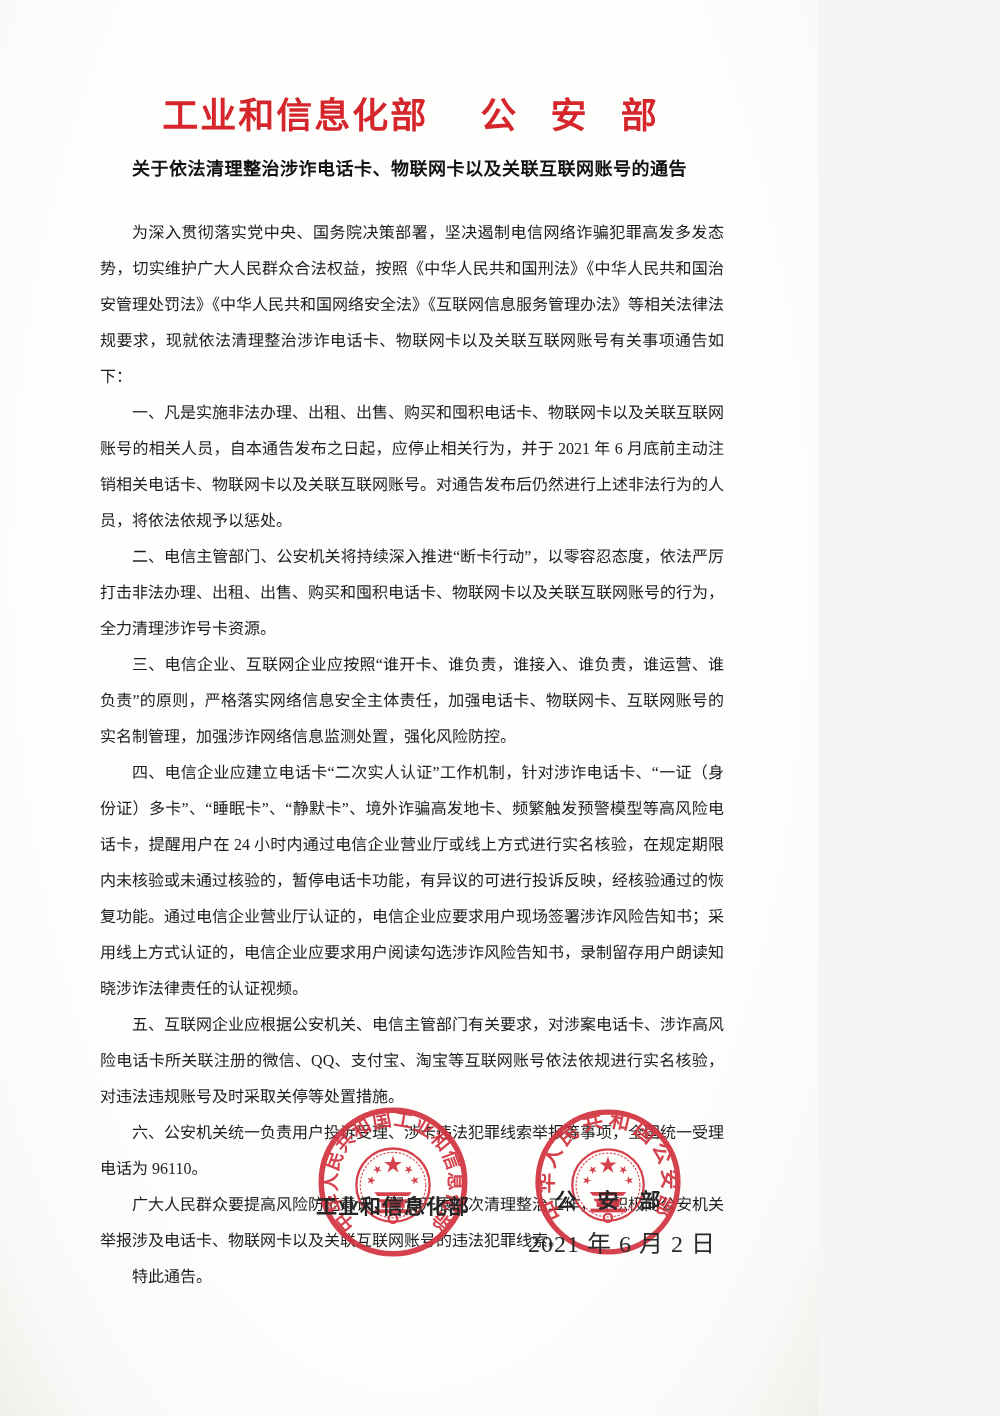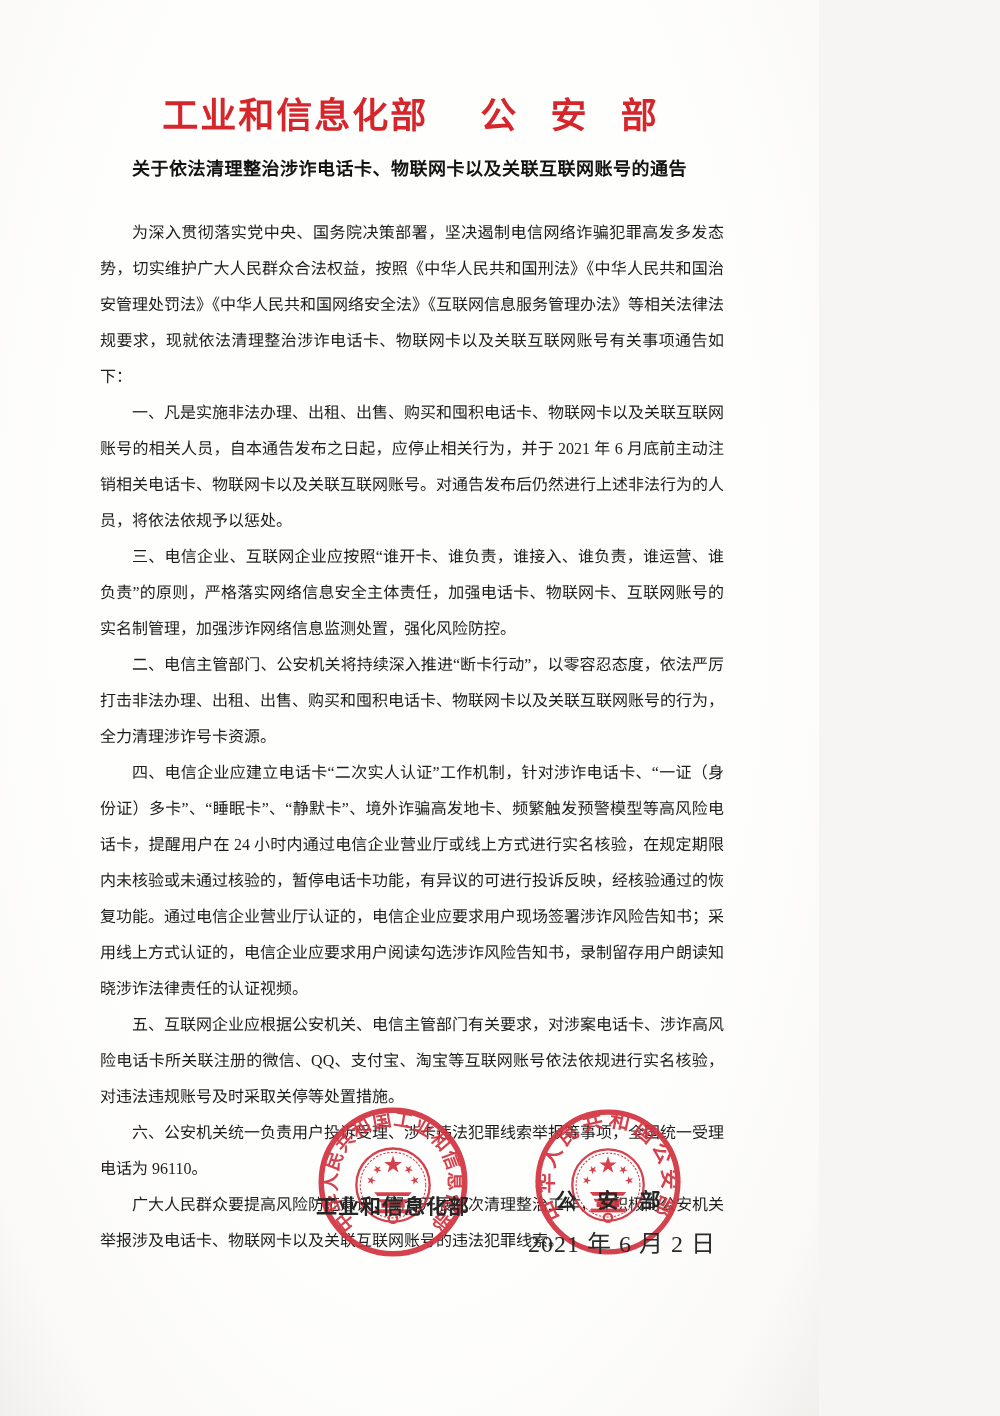--- a/index.html
+++ b/index.html
@@ -111,26 +111,27 @@
   <div class="masthead">
     <span>工业和信息化部</span>
     <span class="wide">公安部</span>
   </div>
 
   <h1 class="doc-title">关于依法清理整治涉诈电话卡、物联网卡以及关联互联网账号的通告</h1>
 
   <div class="body-text">
     <p>为深入贯彻落实党中央、国务院决策部署，坚决遏制电信网络诈骗犯罪高发多发态势，切实维护广大人民群众合法权益，按照《中华人民共和国刑法》《中华人民共和国治安管理处罚法》《中华人民共和国网络安全法》《互联网信息服务管理办法》等相关法律法规要求，现就依法清理整治涉诈电话卡、物联网卡以及关联互联网账号有关事项通告如下：</p>
     <p>一、凡是实施非法办理、出租、出售、购买和囤积电话卡、物联网卡以及关联互联网账号的相关人员，自本通告发布之日起，应停止相关行为，并于 2021 年 6 月底前主动注销相关电话卡、物联网卡以及关联互联网账号。对通告发布后仍然进行上述非法行为的人员，将依法依规予以惩处。</p>
+    <p>二、电信主管部门、公安机关将持续深入推进“断卡行动”，以零容忍态度，依法严厉打击非法办理、出租、出售、购买和囤积电话卡、物联网卡以及关联互联网账号的行为，全力清理涉诈号卡资源。</p>
     <p>三、电信企业、互联网企业应按照“谁开卡、谁负责，谁接入、谁负责，谁运营、谁负责”的原则，严格落实网络信息安全主体责任，加强电话卡、物联网卡、互联网账号的实名制管理，加强涉诈网络信息监测处置，强化风险防控。</p>
-    <p>二、电信主管部门、公安机关将持续深入推进“断卡行动”，以零容忍态度，依法严厉打击非法办理、出租、出售、购买和囤积电话卡、物联网卡以及关联互联网账号的行为，全力清理涉诈号卡资源。</p>
     <p>四、电信企业应建立电话卡“二次实人认证”工作机制，针对涉诈电话卡、“一证（身份证）多卡”、“睡眠卡”、“静默卡”、境外诈骗高发地卡、频繁触发预警模型等高风险电话卡，提醒用户在 24 小时内通过电信企业营业厅或线上方式进行实名核验，在规定期限内未核验或未通过核验的，暂停电话卡功能，有异议的可进行投诉反映，经核验通过的恢复功能。通过电信企业营业厅认证的，电信企业应要求用户现场签署涉诈风险告知书；采用线上方式认证的，电信企业应要求用户阅读勾选涉诈风险告知书，录制留存用户朗读知晓涉诈法律责任的认证视频。</p>
     <p>五、互联网企业应根据公安机关、电信主管部门有关要求，对涉案电话卡、涉诈高风险电话卡所关联注册的微信、QQ、支付宝、淘宝等互联网账号依法依规进行实名核验，对违法违规账号及时采取关停等处置措施。</p>
     <p>六、公安机关统一负责用户投诉受理、涉卡违法犯罪线索举报等事项，全国统一受理电话为 96110。</p>
     <p>广大人民群众要提高风险防范意识，配合开展此次清理整治工作，并积极向公安机关举报涉及电话卡、物联网卡以及关联互联网账号的违法犯罪线索。</p>
+    <p>特此通告。</p>
   </div>
 
   <div class="seal seal-left">
     <svg viewBox="0 0 200 200">
       <defs>
         <path id="arcL" d="M 53.7 155.2 A 72 72 0 1 1 146.3 155.2"></path>
         <path id="starP" d="M0,-12 L2.7,-3.72 L11.41,-3.71 L4.37,1.42 L7.05,9.71 L0,4.6 L-7.05,9.71 L-4.37,1.42 L-11.41,-3.71 L-2.7,-3.72 Z"></path>
         <g id="emblemG">
           <circle cx="100" cy="104" r="47" class="emblem-stroke" stroke-width="3" stroke="#d23440" fill="none"></circle>
           <circle cx="100" cy="104" r="42" class="emblem-stroke" stroke-width="1.4" stroke="#d23440" fill="none" stroke-dasharray="3 2"></circle>

